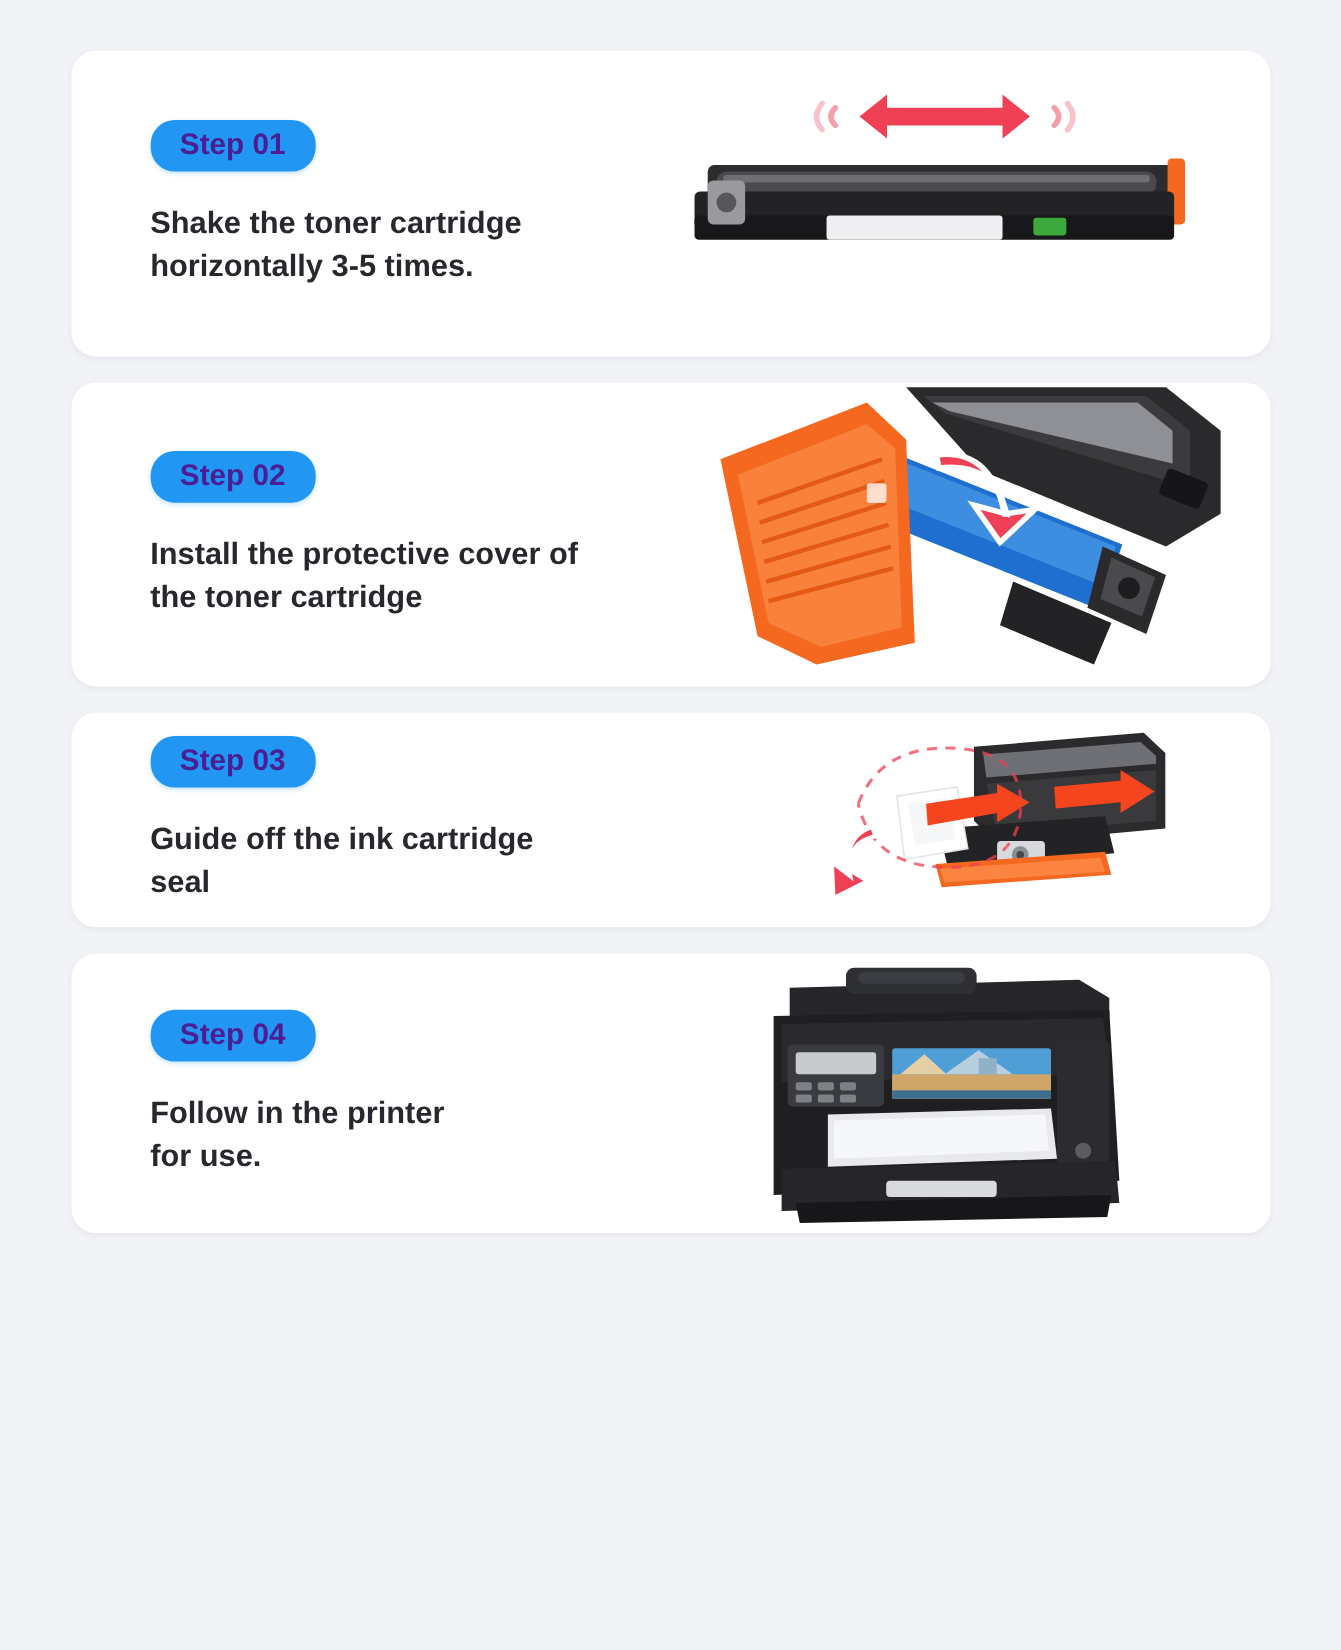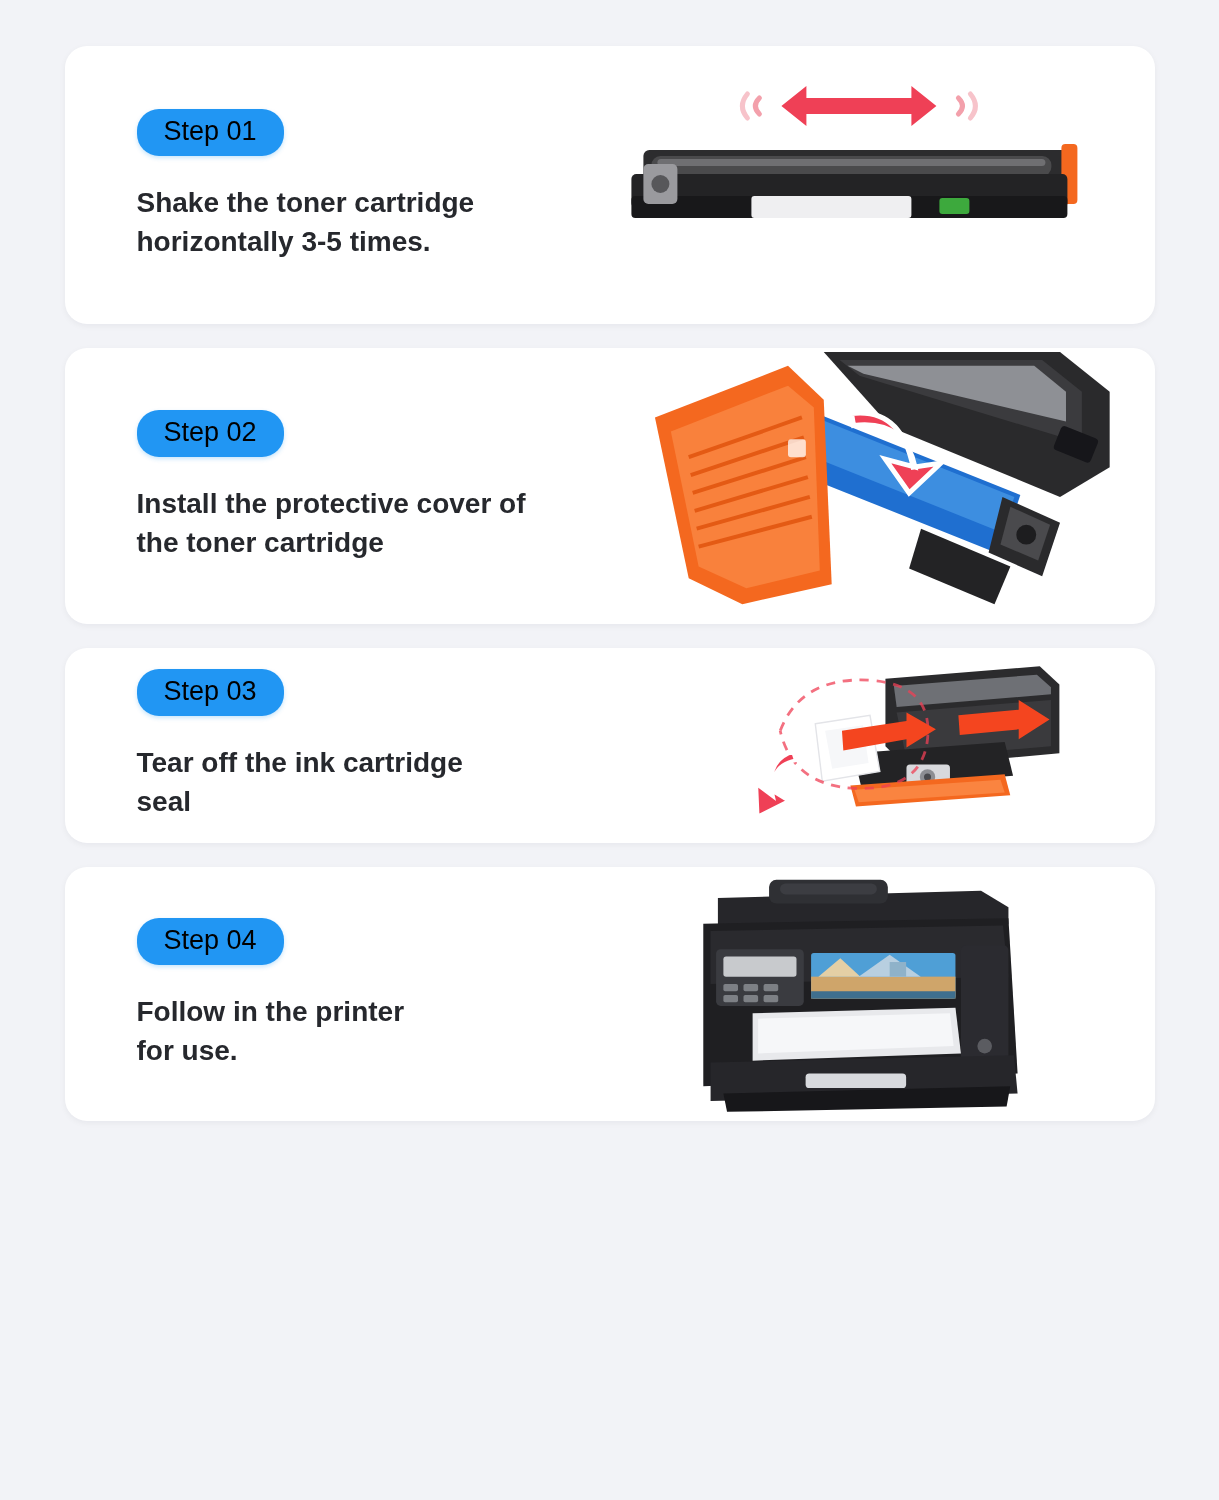--- a/index.html
+++ b/index.html
@@ -61,23 +61,23 @@
     overflow: hidden;
   }
   .card-text {
     width: 52%;
     padding: 0 0 0 72px;
     z-index: 2;
   }
   .badge {
     display: inline-block;
     background: #2196f3;
-    color: #000000;
+    color: #4c1d95;
     font-size: 27px;
-    font-weight: normal;
+    font-weight: bold;
     padding: 9px 27px 11px 27px;
     border-radius: 22px;
     line-height: 1;
     box-shadow: 0 2px 4px rgba(33,150,243,0.25);
   }
   .desc {
     margin-top: 28px;
     font-size: 28px;
     color: #26282d;
     line-height: 1.38;
@@ -178,21 +178,21 @@
           <g>
             <path d="M262 78 q52 -6 62 42 l-30 -8 24 34 32 -30 -28 4 q-12 -60 -62 -54 Z" fill="#ef4056" stroke="#ffffff" stroke-width="5"></path>
           </g>
         </svg>
       </div>
     </div>
 
     <div class="card c3">
       <div class="card-text">
         <div class="badge">Step 03</div>
-        <div class="desc">Tear off the ink cartridge
+        <div class="desc">Guide off the ink cartridge
 seal</div>
       </div>
       <div class="card-art">
         <svg viewBox="0 0 560 278" preserveAspectRatio="xMidYMid meet">
           <g>
             <path d="M300 44 L520 26 L548 52 L548 150 L330 170 L300 140 Z" fill="#2b2b2d"></path>
             <path d="M312 54 L516 38 L536 56 L536 66 L316 84 Z" fill="#6e7075"></path>
             <path d="M316 92 L536 74 L536 140 L330 158 Z" fill="#3a3a3d"></path>
             <path d="M254 150 L470 134 L482 182 L266 200 Z" fill="#232325"></path>
             <rect x="330" y="166" width="62" height="34" rx="5" fill="#d8d9dd"></rect>

